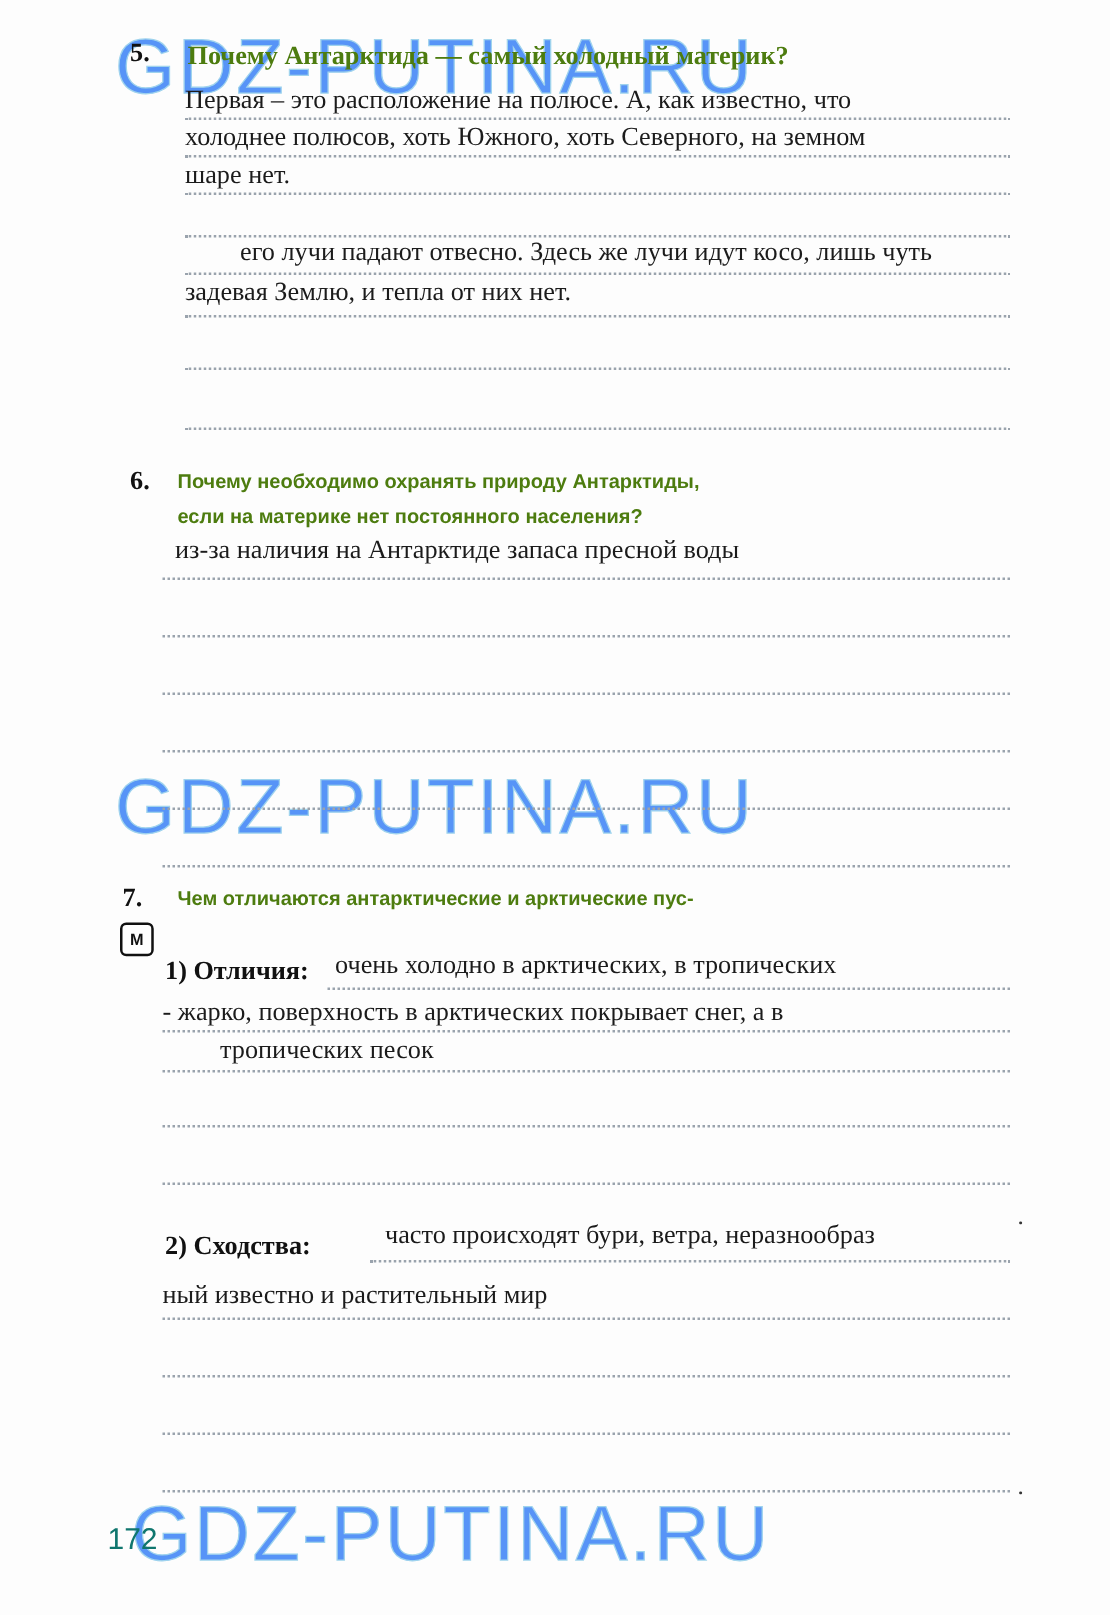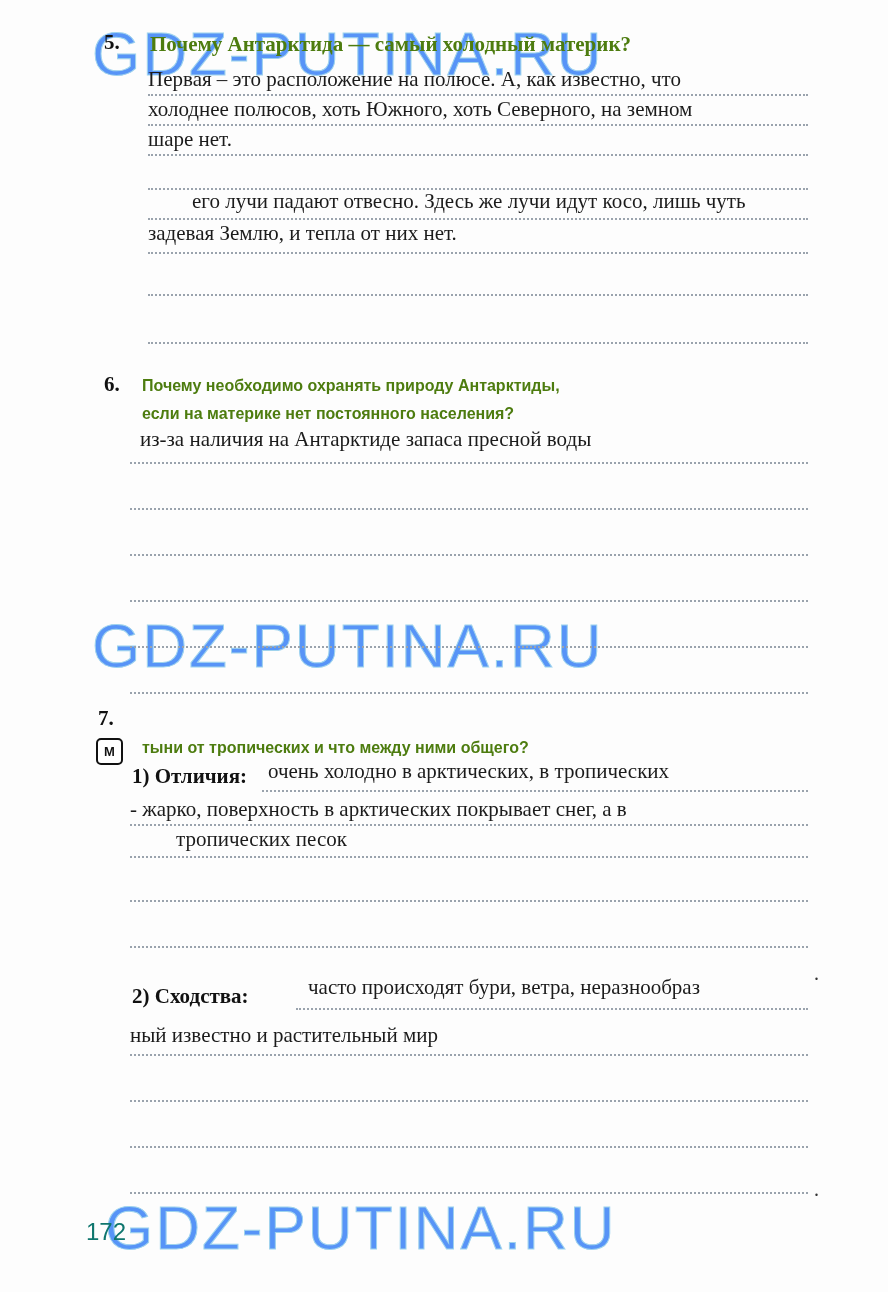--- a/index.html
+++ b/index.html
@@ -135,21 +135,21 @@
 
     <div class="dotline" style="left:130px;top:460px;width:678px;"></div>
     <div class="dotline" style="left:130px;top:506px;width:678px;"></div>
     <div class="dotline" style="left:130px;top:552px;width:678px;"></div>
     <div class="dotline" style="left:130px;top:598px;width:678px;"></div>
     <div class="dotline" style="left:130px;top:644px;width:678px;"></div>
     <div class="dotline" style="left:130px;top:690px;width:678px;"></div>
 
     <div class="qnum" style="left:98px;top:706px;">7.</div>
     <div class="mbadge" style="left:96px;top:738px;">М</div>
-    <div class="qtitle sans" style="left:142px;top:734px;">тыни от тропических и что между ними общего?</div>
+    <div class="qtitle sans" style="left:142px;top:706px;">Чем отличаются антарктические и арктические пус-</div>
 
     <div class="label" style="left:132px;top:764px;">1) Отличия:</div>
     <div class="dotline" style="left:262px;top:788px;width:546px;"></div>
     <div class="answer" style="left:268px;top:758px;">очень холодно в арктических, в тропических</div>
 
     <div class="dotline" style="left:130px;top:822px;width:678px;"></div>
     <div class="answer" style="left:130px;top:796px;">- жарко, поверхность в арктических покрывает снег, а в</div>
 
     <div class="dotline" style="left:130px;top:854px;width:678px;"></div>
     <div class="answer" style="left:130px;top:826px;margin-left:46px;">тропических песок</div>

